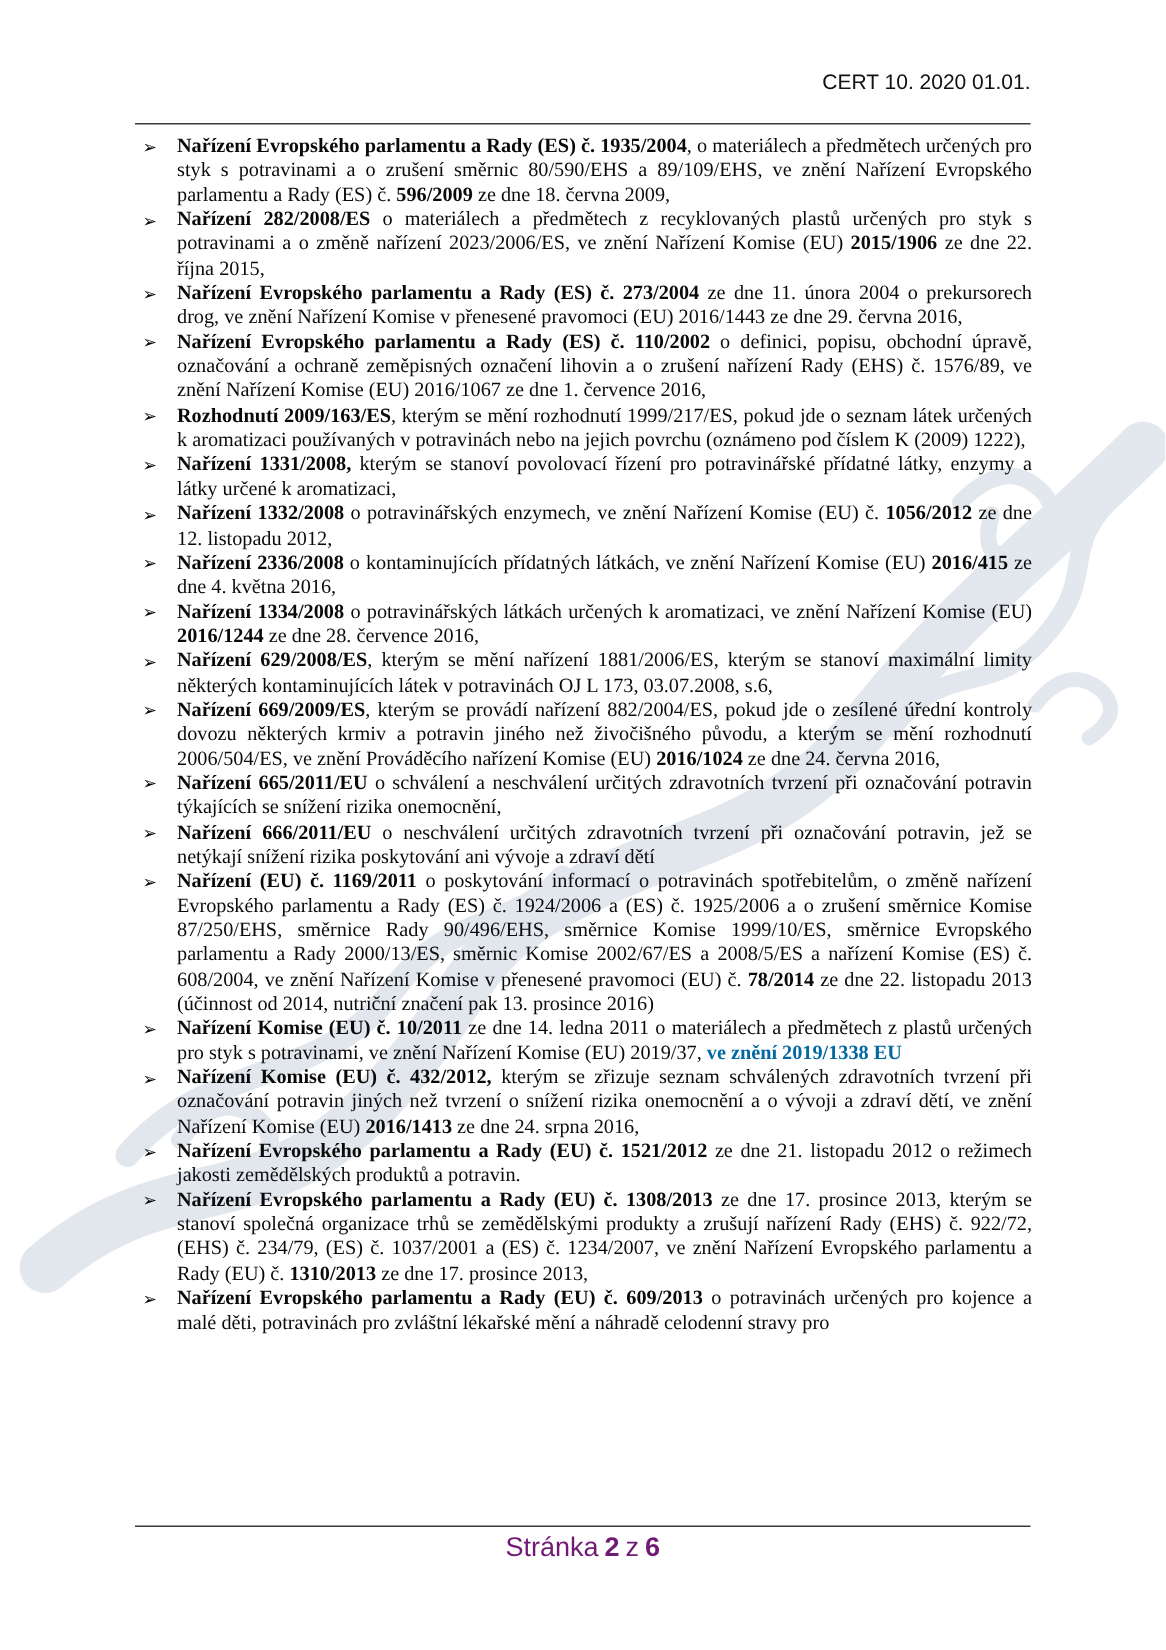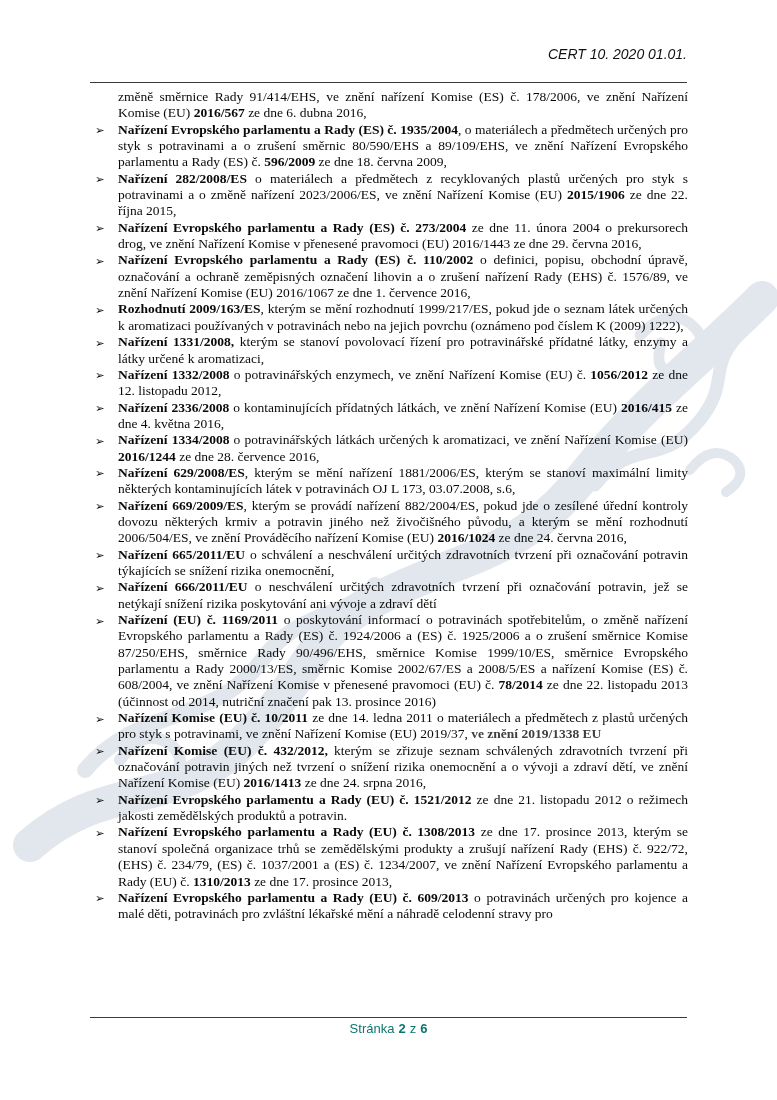--- a/index.html
+++ b/index.html
@@ -10,21 +10,21 @@
     overflow:hidden;
     font-family:"Liberation Serif", serif;
     color:#0a0a0a;
   }
   .watermark{
     position:absolute;left:0;top:0;z-index:0;pointer-events:none;
   }
   .header-title{
     position:absolute;top:46px;right:90px;z-index:2;
     font-family:"Liberation Sans", sans-serif;
-    font-style:italic;font-size:14px;color:#111;
+    font-size:14px;color:#111;
   }
   .rule{
     position:absolute;left:90px;width:597px;height:0;
     border-top:1.2px solid #3a3a3a;z-index:2;
   }
   .header-rule{top:82px;}
   .footer-rule{top:1017px;}
   .content{
     position:absolute;left:95px;top:89px;width:593px;z-index:1;
     font-size:13.5px;line-height:16.35px;text-align:justify;
@@ -34,21 +34,21 @@
     position:absolute;left:0;top:0.5px;
     font-size:11.5px;
     font-family:"DejaVu Sans", sans-serif;
   }
   .b{font-weight:bold;}
   .red{font-weight:bold;}
   .footer-text{
     position:absolute;top:1021px;left:90px;width:597px;z-index:2;
     text-align:center;
     font-family:"Liberation Sans", sans-serif;
-    font-size:13px;color:#0f766e;
+    font-size:18px;color:#701a75;
   }
   .footer-text span{padding:0 2px;}
 </style>
 </head>
 <body>
 
 <div class="page">
 
   <svg class="watermark" width="777" height="1100" viewBox="0 0 777 1100" aria-hidden="true">
     <g fill="none" stroke="#ccd4e0" stroke-linecap="round" opacity="0.55">
@@ -58,36 +58,35 @@
       <path stroke-width="11" d="M 640 335 q 32 -32 56 -6 q 18 23 -15 38 q -29 12 -20 -24"></path>
       <path stroke-width="10" d="M 690 470 q 22 -28 44 -10 q 16 16 -8 32"></path>
       <path stroke-width="12" d="M 120 760 q 26 -36 52 -14 q 20 18 -10 40"></path>
     </g>
   </svg>
 
   <div class="header-title">CERT 10. 2020 01.01.</div>
   <div class="rule header-rule"></div>
 
   <div class="content">
-      <div class="para"><span>změně směrnice Rady 91/414/EHS, ve znění nařízení Komise (ES) č. 178/2006, ve znění Nařízení Komise (EU) </span><span class="b">2016/567</span><span> ze dne 6. dubna 2016,</span></div>
       <div class="para"><span class="bullet">➢</span><span class="b">Nařízení Evropského parlamentu a Rady (ES) č. 1935/2004</span><span>, o materiálech a předmětech určených pro styk s potravinami a o zrušení směrnic 80/590/EHS a 89/109/EHS, ve znění Nařízení Evropského parlamentu a Rady (ES) č. </span><span class="b">596/2009</span><span> ze dne 18. června 2009,</span></div>
       <div class="para"><span class="bullet">➢</span><span class="b">Nařízení 282/2008/ES</span><span> o materiálech a předmětech z recyklovaných plastů určených pro styk s potravinami a o změně nařízení 2023/2006/ES, ve znění Nařízení Komise (EU) </span><span class="b">2015/1906</span><span> ze dne 22. října 2015,</span></div>
       <div class="para"><span class="bullet">➢</span><span class="b">Nařízení Evropského parlamentu a Rady (ES) č. 273/2004</span><span> ze dne 11. února 2004 o prekursorech drog, ve znění Nařízení Komise v přenesené pravomoci (EU) 2016/1443 ze dne 29. června 2016,</span></div>
       <div class="para"><span class="bullet">➢</span><span class="b">Nařízení Evropského parlamentu a Rady (ES) č. 110/2002</span><span> o definici, popisu, obchodní úpravě, označování a ochraně zeměpisných označení lihovin a o zrušení nařízení Rady (EHS) č. 1576/89, ve znění Nařízení Komise (EU) 2016/1067 ze dne 1. července 2016,</span></div>
       <div class="para"><span class="bullet">➢</span><span class="b">Rozhodnutí 2009/163/ES</span><span>, kterým se mění rozhodnutí 1999/217/ES, pokud jde o seznam látek určených k aromatizaci používaných v potravinách nebo na jejich povrchu (oznámeno pod číslem K (2009) 1222),</span></div>
       <div class="para"><span class="bullet">➢</span><span class="b">Nařízení 1331/2008,</span><span> kterým se stanoví povolovací řízení pro potravinářské přídatné látky, enzymy a látky určené k aromatizaci,</span></div>
       <div class="para"><span class="bullet">➢</span><span class="b">Nařízení 1332/2008</span><span> o potravinářských enzymech, ve znění Nařízení Komise (EU) č. </span><span class="b">1056/2012</span><span> ze dne 12. listopadu 2012,</span></div>
       <div class="para"><span class="bullet">➢</span><span class="b">Nařízení 2336/2008</span><span> o kontaminujících přídatných látkách, ve znění Nařízení Komise (EU) </span><span class="b">2016/415</span><span> ze dne 4. května 2016,</span></div>
       <div class="para"><span class="bullet">➢</span><span class="b">Nařízení 1334/2008</span><span> o potravinářských látkách určených k aromatizaci, ve znění Nařízení Komise (EU) </span><span class="b">2016/1244</span><span> ze dne 28. července 2016,</span></div>
       <div class="para"><span class="bullet">➢</span><span class="b">Nařízení 629/2008/ES</span><span>, kterým se mění nařízení 1881/2006/ES, kterým se stanoví maximální limity některých kontaminujících látek v potravinách OJ L 173, 03.07.2008, s.6,</span></div>
       <div class="para"><span class="bullet">➢</span><span class="b">Nařízení 669/2009/ES</span><span>, kterým se provádí nařízení 882/2004/ES, pokud jde o zesílené úřední kontroly dovozu některých krmiv a potravin jiného než živočišného původu, a kterým se mění rozhodnutí 2006/504/ES, ve znění Prováděcího nařízení Komise (EU) </span><span class="b">2016/1024</span><span> ze dne 24. června 2016,</span></div>
       <div class="para"><span class="bullet">➢</span><span class="b">Nařízení 665/2011/EU</span><span> o schválení a neschválení určitých zdravotních tvrzení při označování potravin týkajících se snížení rizika onemocnění,</span></div>
       <div class="para"><span class="bullet">➢</span><span class="b">Nařízení 666/2011/EU</span><span> o neschválení určitých zdravotních tvrzení při označování potravin, jež se netýkají snížení rizika poskytování ani vývoje a zdraví dětí</span></div>
       <div class="para"><span class="bullet">➢</span><span class="b">Nařízení (EU) č. 1169/2011</span><span>  o poskytování informací o potravinách spotřebitelům, o změně nařízení Evropského parlamentu a Rady (ES) č. 1924/2006 a (ES) č. 1925/2006 a o zrušení směrnice Komise 87/250/EHS, směrnice Rady 90/496/EHS, směrnice Komise 1999/10/ES, směrnice Evropského parlamentu a Rady 2000/13/ES, směrnic Komise 2002/67/ES a 2008/5/ES a nařízení Komise (ES) č. 608/2004, ve znění Nařízení Komise v přenesené pravomoci (EU) č. </span><span class="b">78/2014</span><span> ze dne 22. listopadu 2013 (účinnost od 2014, nutriční značení pak 13. prosince 2016)</span></div>
-      <div class="para"><span class="bullet">➢</span><span class="b">Nařízení Komise (EU) č. 10/2011</span><span> ze dne 14. ledna 2011 o materiálech a předmětech z plastů určených pro styk s potravinami, ve znění Nařízení Komise (EU) 2019/37, </span><span class="red" style="color: #404040;">ve znění 2019/1338 EU</span></div>
+      <div class="para"><span class="bullet">➢</span><span class="b">Nařízení Komise (EU) č. 10/2011</span><span> ze dne 14. ledna 2011 o materiálech a předmětech z plastů určených pro styk s potravinami, ve znění Nařízení Komise (EU) 2019/37, </span><span class="red" style="color: #0369a1;">ve znění 2019/1338 EU</span></div>
       <div class="para"><span class="bullet">➢</span><span class="b">Nařízení Komise (EU) č. 432/2012,</span><span> kterým se zřizuje seznam schválených zdravotních tvrzení při označování potravin jiných než tvrzení o snížení rizika onemocnění a o vývoji a zdraví dětí, ve znění Nařízení Komise (EU) </span><span class="b">2016/1413</span><span> ze dne 24. srpna 2016,</span></div>
       <div class="para"><span class="bullet">➢</span><span class="b">Nařízení Evropského parlamentu a Rady (EU) č. 1521/2012</span><span> ze dne 21. listopadu 2012 o režimech jakosti zemědělských produktů a potravin.</span></div>
       <div class="para"><span class="bullet">➢</span><span class="b">Nařízení Evropského parlamentu a Rady (EU) č. 1308/2013</span><span> ze dne 17. prosince 2013, kterým se stanoví společná organizace trhů se zemědělskými produkty a zrušují nařízení Rady (EHS) č. 922/72, (EHS) č. 234/79, (ES) č. 1037/2001 a (ES) č. 1234/2007, ve znění Nařízení Evropského parlamentu a Rady (EU) č. </span><span class="b">1310/2013</span><span> ze dne 17. prosince 2013,</span></div>
       <div class="para"><span class="bullet">➢</span><span class="b">Nařízení Evropského parlamentu a Rady (EU) č. 609/2013</span><span> o potravinách určených pro kojence a malé děti, potravinách pro zvláštní lékařské mění a náhradě celodenní stravy pro</span></div>
     </div>
 
   <div class="rule footer-rule"></div>
   <div class="footer-text"><span>Stránka</span><span class="b">2</span><span>z</span><span class="b">6</span></div>
 
 </div>

